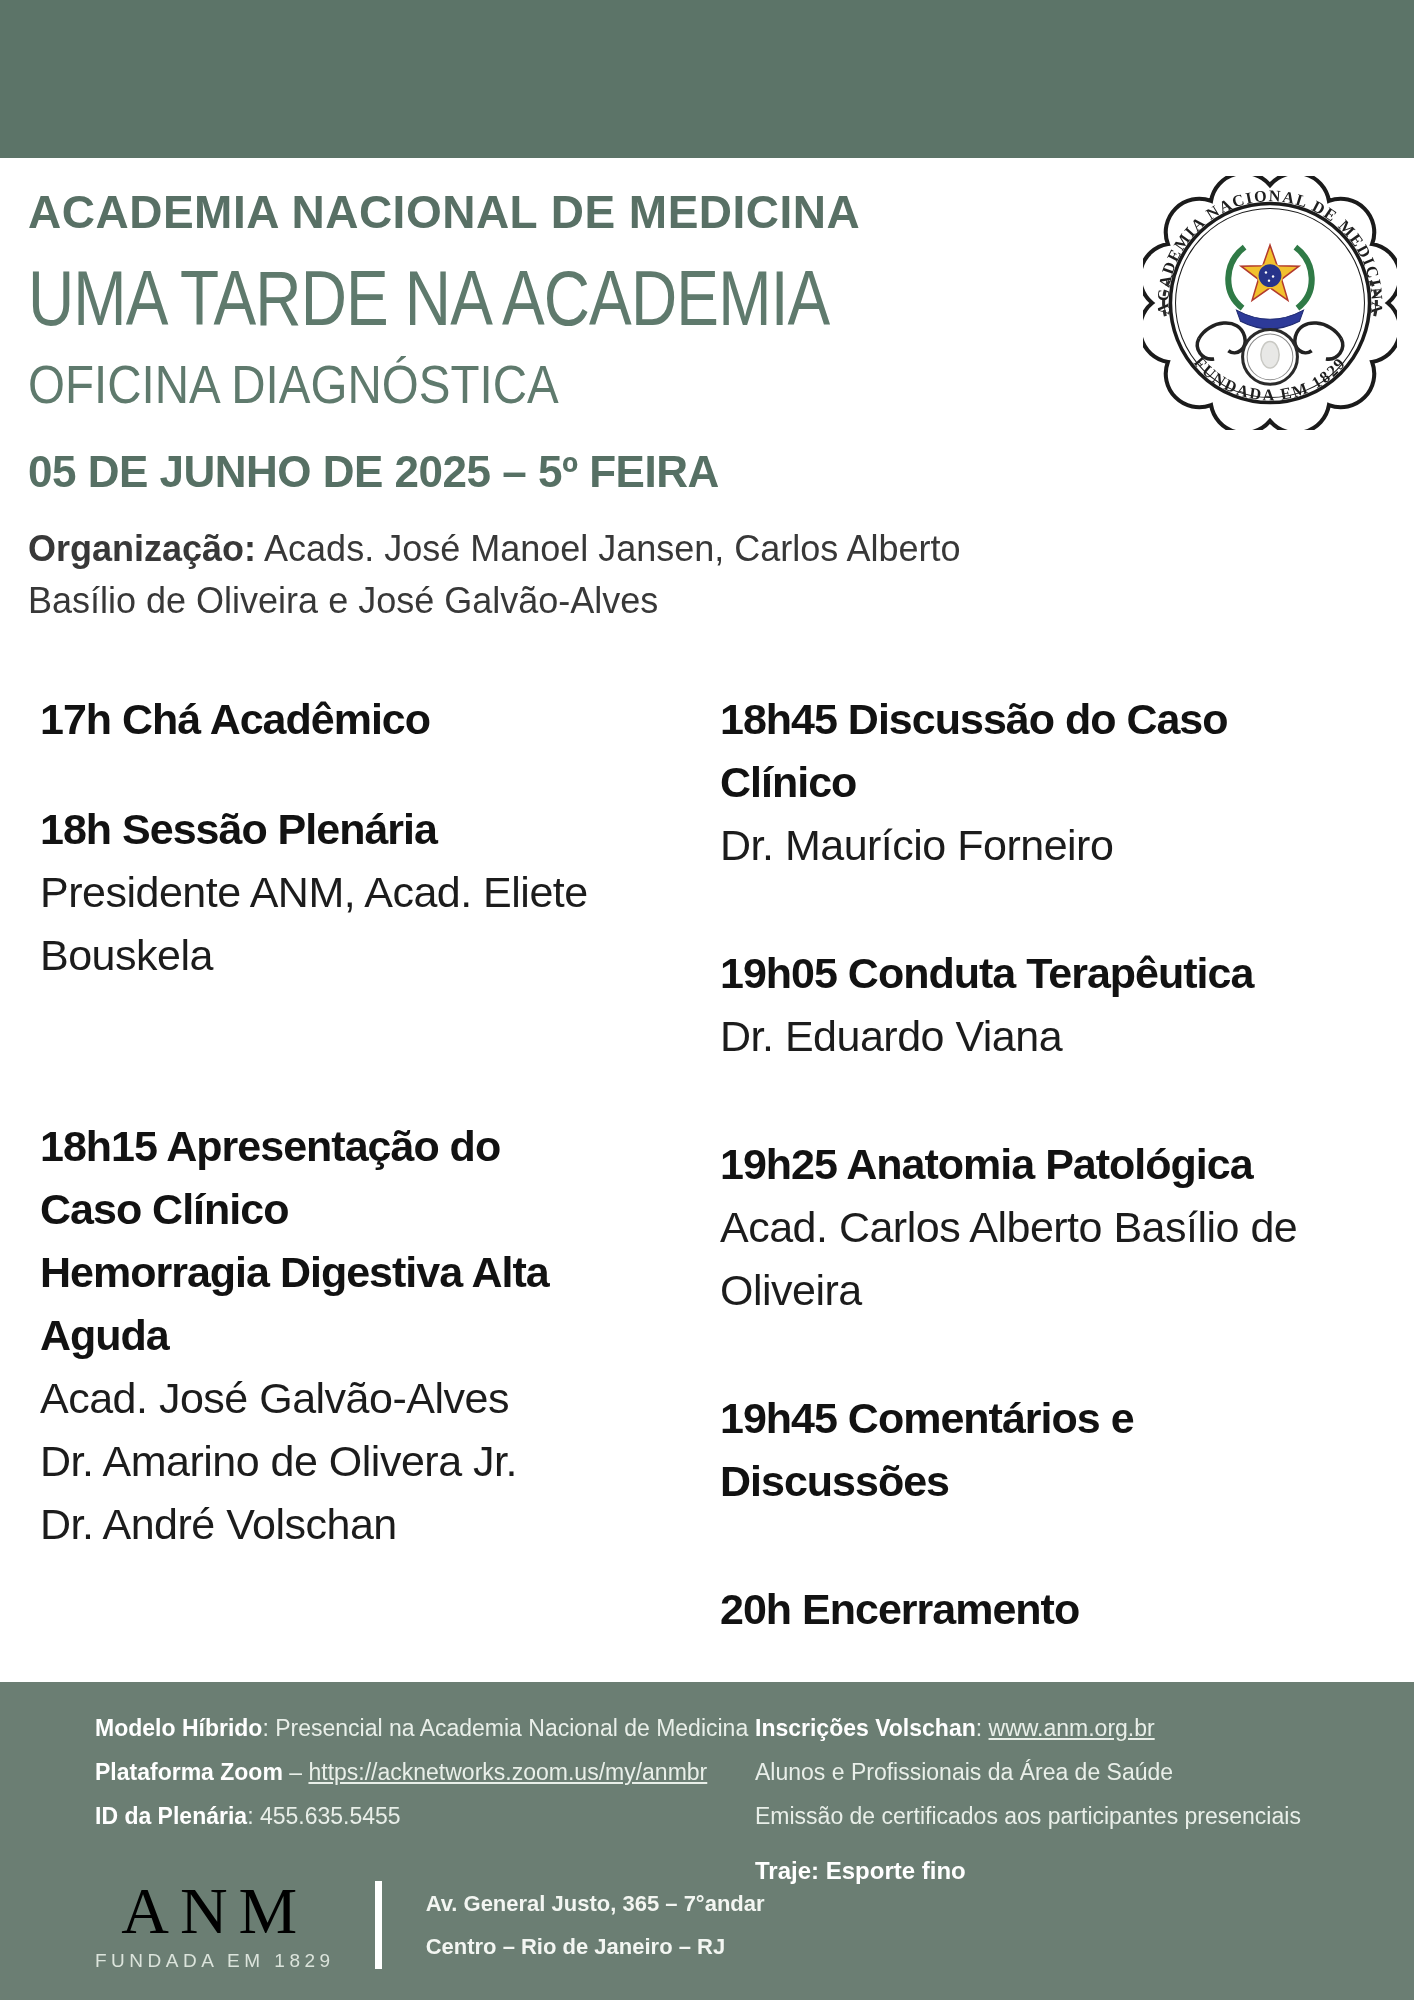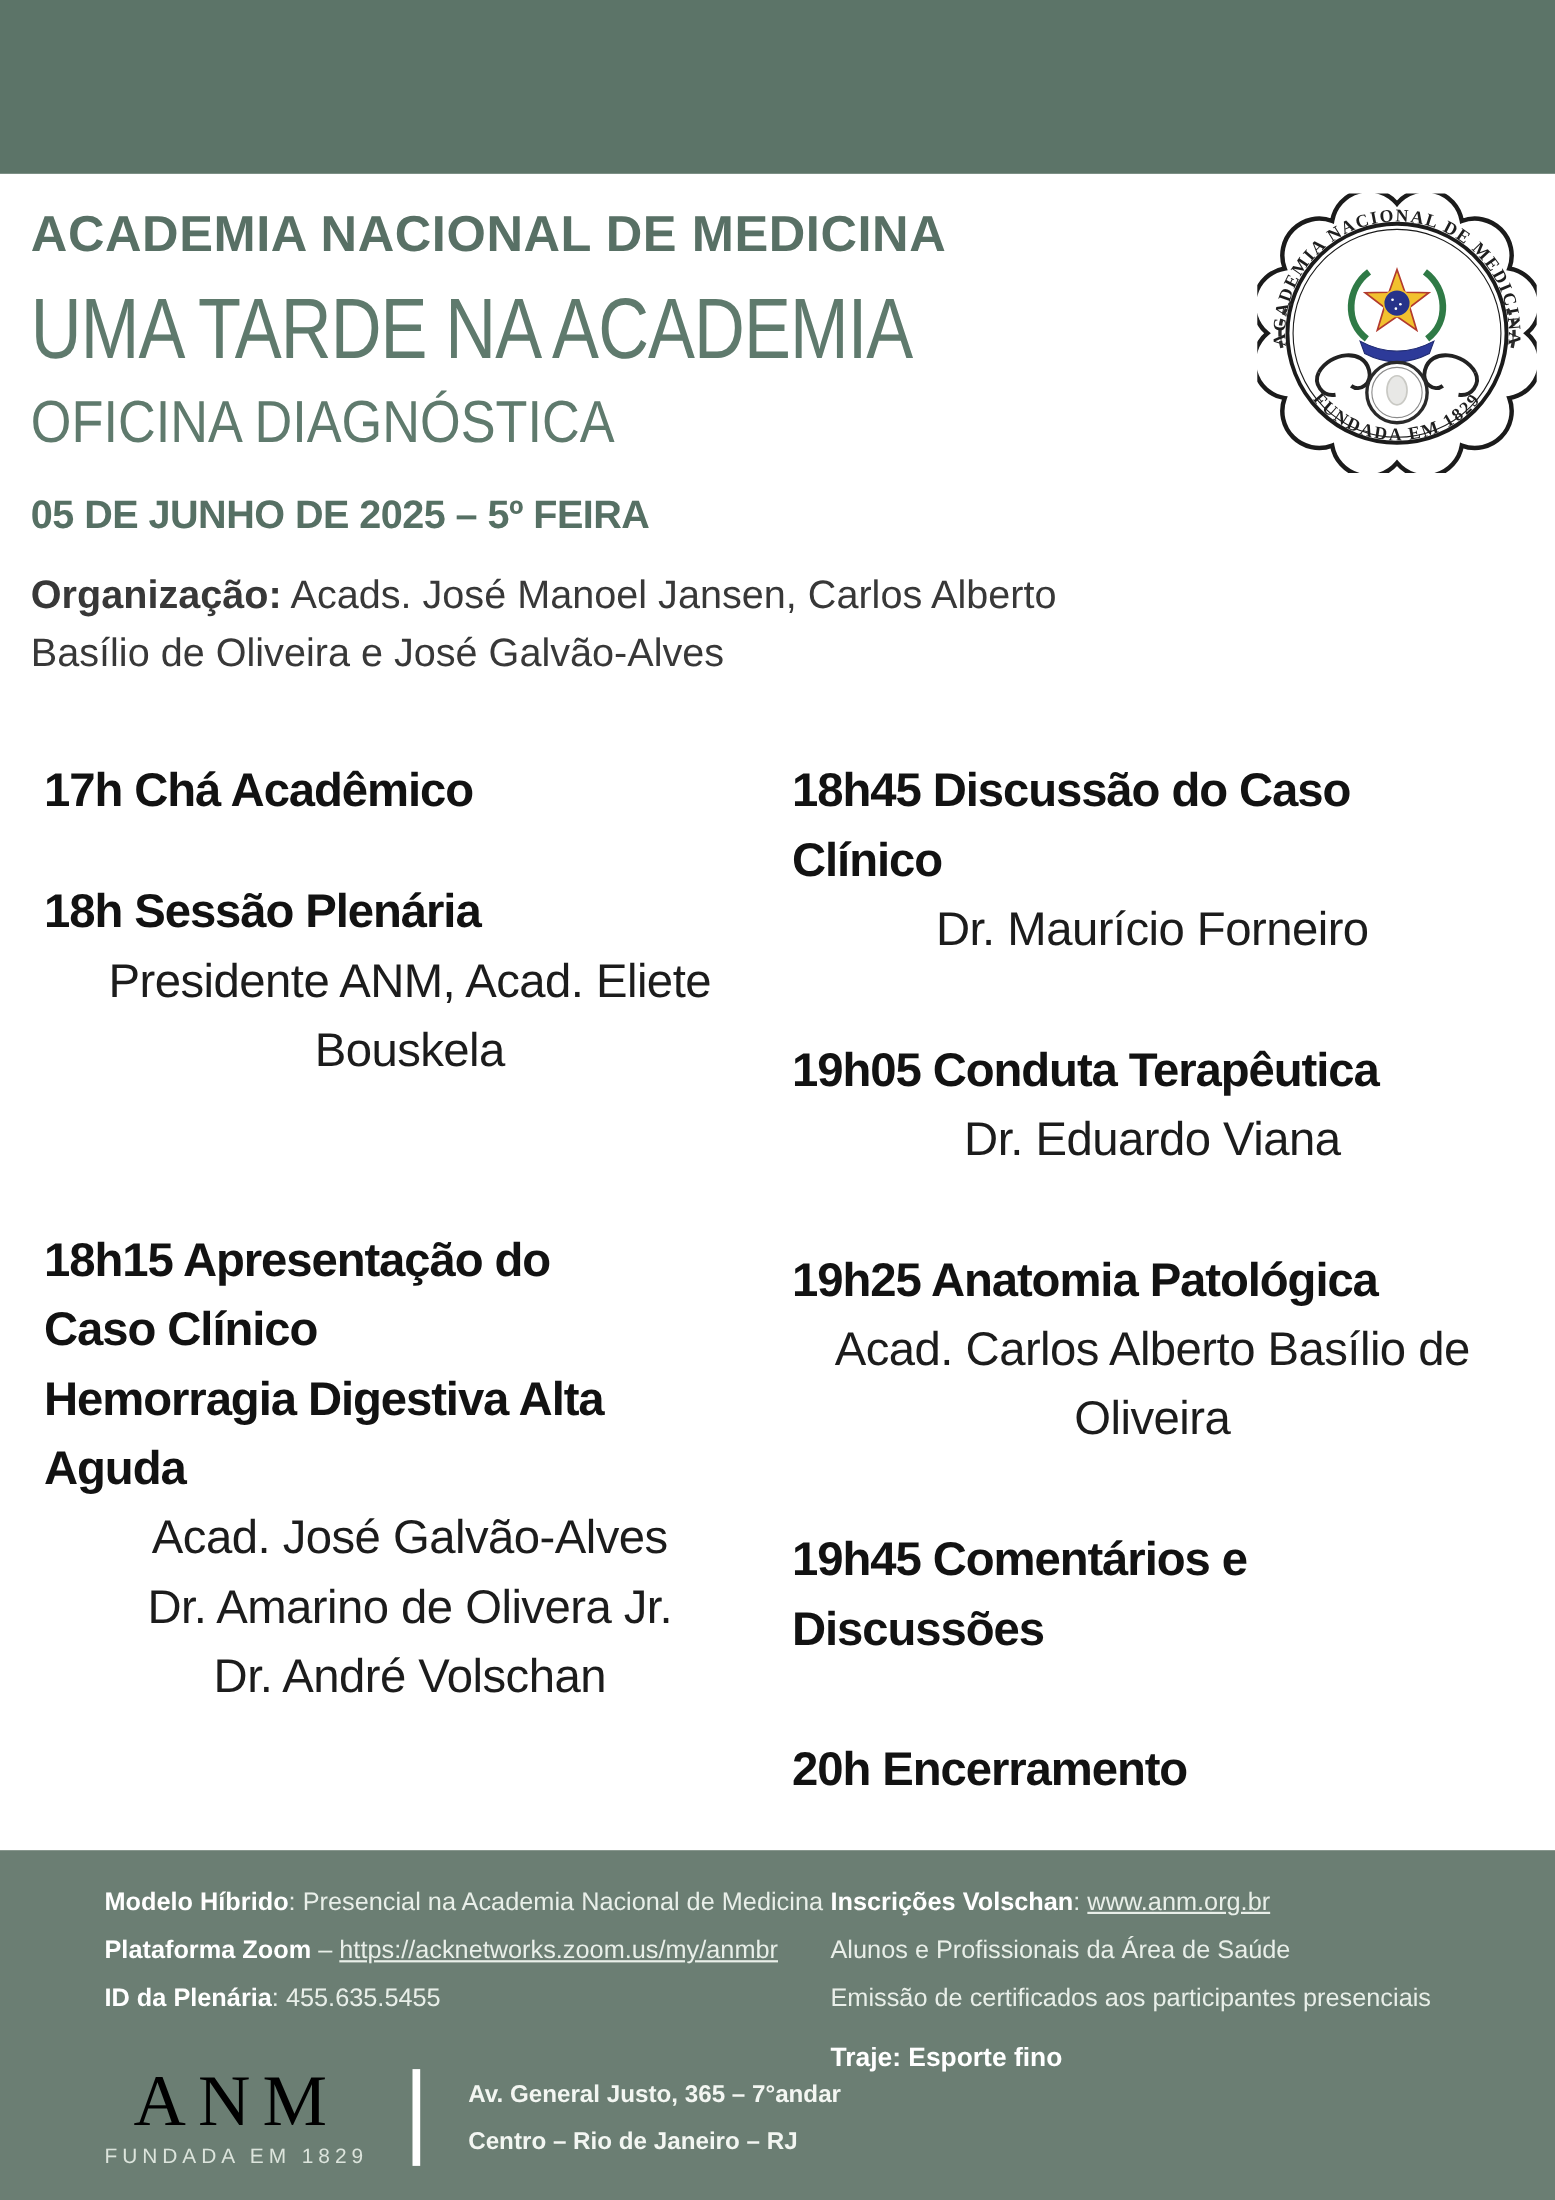--- a/index.html
+++ b/index.html
@@ -8,37 +8,37 @@
   .page { position:relative; width:1414px; height:2000px; background:#ffffff; overflow:hidden; }
 
   .band-top { position:absolute; top:0; left:0; width:100%; height:158px; background:#5c7468; }
 
   .header { position:absolute; top:158px; left:0; width:100%; padding:30px 290px 0 28px; }
   .h-title { color:#587065; font-size:46px; font-weight:700; letter-spacing:0.5px; line-height:1.05; }
   .h-sub { color:#5f7a6d; font-size:78px; font-weight:400; letter-spacing:-1px; white-space:nowrap;
            transform:scaleX(0.82); transform-origin:left center; margin-top:22px; line-height:1.05; }
   .h-sub2 { color:#5f7a6d; font-size:54px; font-weight:400; white-space:nowrap;
             transform:scaleX(0.88); transform-origin:left center; margin-top:16px; line-height:1.05; }
-  .h-date { color:#567064; font-size:36px; font-weight:700; letter-spacing:-0.5px; margin-top:34px; }
+  .h-date { color:#567064; font-size:44px; font-weight:700; letter-spacing:-0.5px; margin-top:34px; }
   .h-org  { color:#383838; font-size:36px; margin-top:26px; line-height:1.44; white-space:pre-line; }
   .h-org .lbl { font-weight:700; }
 
   .seal { position:absolute; top:176px; left:1143px; width:254px; height:254px; }
 
   .sched { position:absolute; top:688px; left:40px; width:1334px; }
   .col { position:absolute; top:0; }
   .col-left  { left:0;    width:665px; }
   .col-right { left:680px; width:655px; }
   .item { margin-bottom:65px; }
   .col-left .item.gap-a { margin-bottom:47px; }
   .col-left .item.gap-b { margin-bottom:128px; }
   .item-title, .item-sub { font-size:43px; font-weight:700; color:#121212; line-height:63px;
                            letter-spacing:-1px; white-space:pre-line; }
   .speaker { font-size:43px; font-weight:400; color:#1c1c1c; line-height:63px;
-             letter-spacing:-0.5px; white-space:pre-line;text-align:center; }
+             letter-spacing:-0.5px; white-space:pre-line; }
 
   .footer { position:absolute; top:1682px; left:0; width:100%; height:318px; background:#6b7e73; }
   .f-col-left  { position:absolute; left:95px;  top:24px; }
   .f-col-right { position:absolute; left:755px; top:24px; }
   .f-line { font-size:23px; line-height:44px; color:#e9efe9; }
   .f-lbl  { font-weight:700; color:#ffffff; }
   .f-link { color:#e9efe9; text-decoration:underline; }
   .f-traje { font-size:24px; font-weight:700; color:#ffffff; margin-top:16px; line-height:34px; }
 
   .f-bottom { position:absolute; left:95px; top:196px; display:flex; align-items:center; }

